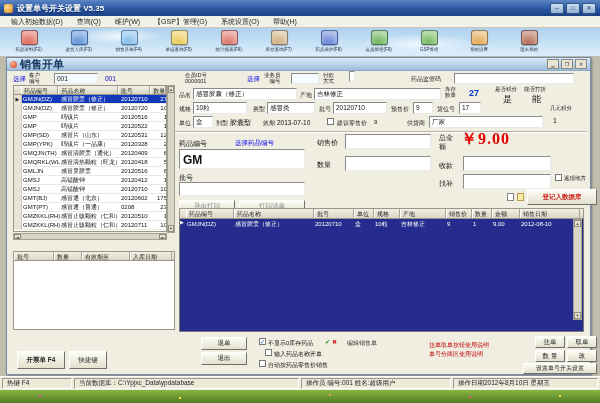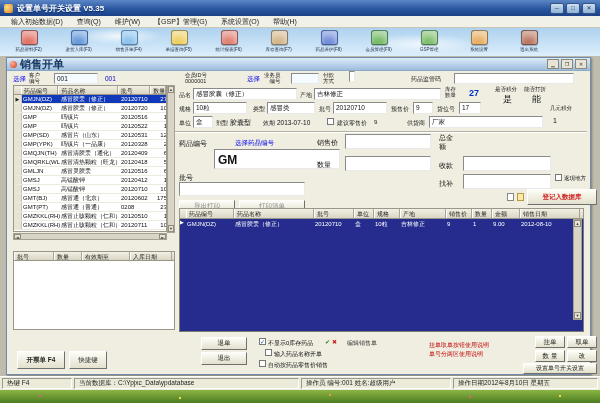--- a/index.html
+++ b/index.html
@@ -367,34 +367,35 @@
         <span class="abs lbl" style="left:330px;top:48px;">建议零售价</span>
         <span class="abs lbl" style="left:367px;top:48px;">9</span>
         <span class="abs lbl" style="left:400px;top:48px;">供货商</span>
         <span class="abs box" style="left:422px;top:45px;width:114px;height:12px;">厂家</span>
 
         <div class="abs" style="left:168px;top:60px;width:412px;height:1px;background:#b6b3a4;box-shadow:0 1px 0 #fff;"></div>
 
         
         <span class="abs" style="left:172px;top:68px;font-size:7px;">药品编号</span>
         <span class="abs link" style="left:228px;top:68px;">选择药品编号</span>
-        <span class="abs box" style="left:172px;top:78px;width:126px;height:20px;font-size:12px;font-weight:bold;padding:3px 3px;margin-left:35px;">GM</span>
+        <span class="abs box" style="left:172px;top:78px;width:126px;height:20px;font-size:12px;font-weight:bold;padding:3px 3px;">GM</span>
         <span class="abs" style="left:172px;top:102px;font-size:7px;">批号</span>
         <span class="abs box" style="left:172px;top:111px;width:126px;height:14px;"></span>
         <div class="abs btn" style="left:172px;top:129px;width:56px;height:13px;color:#8a8a8a;">导出打印</div>
         <div class="abs btn" style="left:232px;top:129px;width:66px;height:13px;color:#8a8a8a;">打印清单</div>
 
         <span class="abs" style="left:310px;top:67px;font-size:7px;">销售价</span>
         <span class="abs box" style="left:338px;top:63px;width:86px;height:15px;"></span>
         <span class="abs" style="left:310px;top:89px;font-size:7px;">数量</span>
         <span class="abs box" style="left:338px;top:85px;width:86px;height:15px;"></span>
 
         <span class="abs" style="left:432px;top:62px;font-size:7px;line-height:9px;">
           <span>总金</span><br><span>额</span>
         </span>
+        <span class="abs money" style="left:454px;top:58px;">￥9.00</span>
         <span class="abs" style="left:432px;top:90px;font-size:7px;">收款</span>
         <span class="abs box" style="left:456px;top:85px;width:88px;height:15px;"></span>
         <span class="abs" style="left:432px;top:108px;font-size:7px;">找补</span>
         <span class="abs box" style="left:456px;top:103px;width:88px;height:15px;"></span>
         <span class="abs cb" style="left:548px;top:103px;"></span>
         <span class="abs" style="left:557px;top:104px;font-size:5.5px;">返现地方</span>
         <span class="abs" style="left:500px;top:122px;width:7px;height:8px;background:#fff;border:1px solid #888;"></span>
         <span class="abs" style="left:510px;top:122px;width:7px;height:8px;background:#ffe9a8;border:1px solid #b89a40;"></span>
         <div class="abs btn" style="left:520px;top:118px;width:70px;height:16px;font-weight:bold;color:#d02020;">登记入数据库</div>
 

